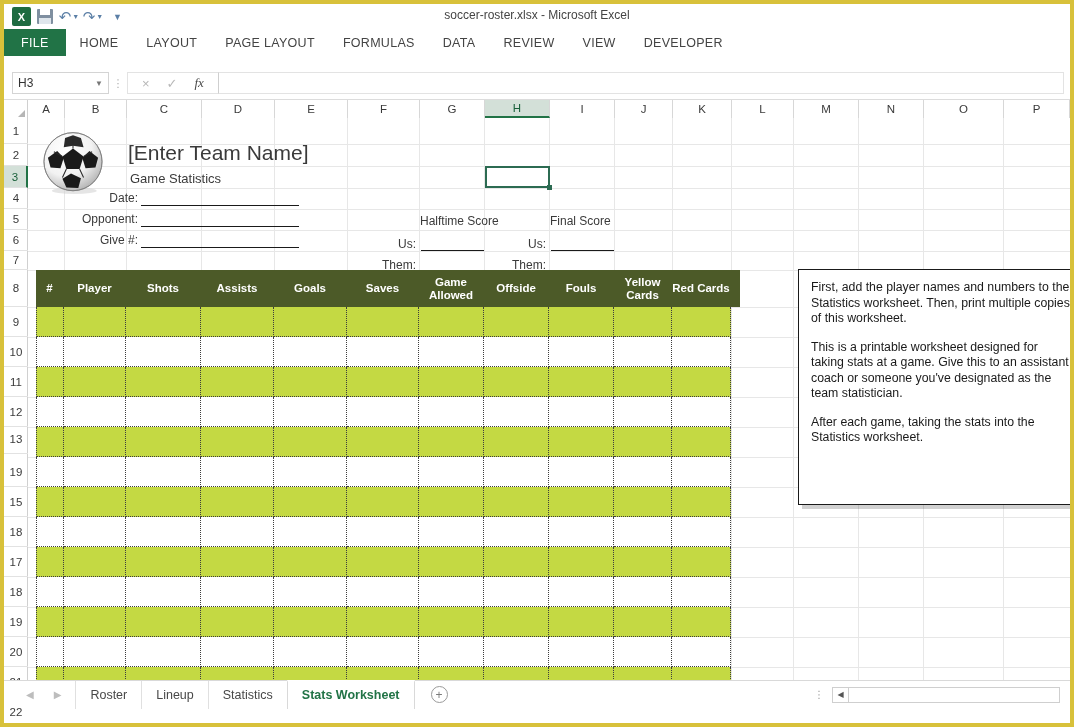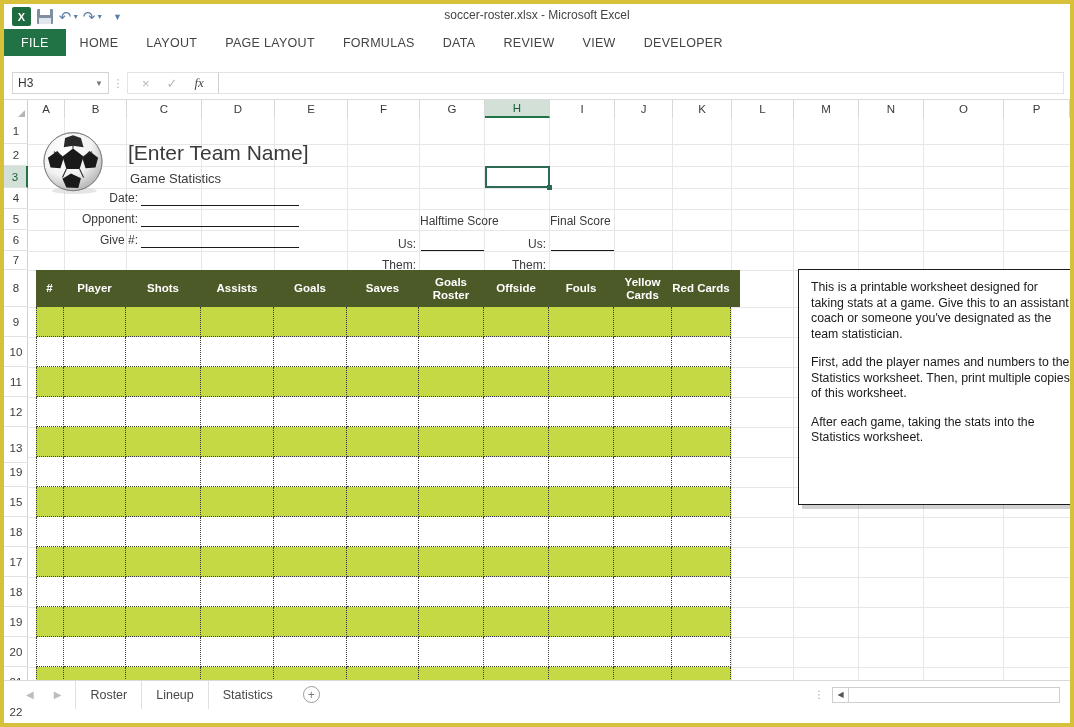--- a/index.html
+++ b/index.html
@@ -254,21 +254,21 @@
       <div class="rh sel" style="top:48px;height:22px">3</div>
       <div class="rh" style="top:70px;height:21px">4</div>
       <div class="rh" style="top:91px;height:21px">5</div>
       <div class="rh" style="top:112px;height:21px">6</div>
       <div class="rh" style="top:133px;height:19px">7</div>
       <div class="rh" style="top:152px;height:37px">8</div>
       <div class="rh" style="top:189px;height:30px">9</div>
       <div class="rh" style="top:219px;height:30px">10</div>
       <div class="rh" style="top:249px;height:30px">11</div>
       <div class="rh" style="top:279px;height:30px">12</div>
-      <div class="rh" style="top:315px;height:30px">13</div>
+      <div class="rh" style="top:306px;height:30px">13</div>
       <div class="rh" style="top:339px;height:30px">19</div>
       <div class="rh" style="top:369px;height:30px">15</div>
       <div class="rh" style="top:399px;height:30px">18</div>
       <div class="rh" style="top:429px;height:30px">17</div>
       <div class="rh" style="top:459px;height:30px">18</div>
       <div class="rh" style="top:489px;height:30px">19</div>
       <div class="rh" style="top:519px;height:30px">20</div>
       <div class="rh" style="top:549px;height:30px">21</div>
       <div class="rh" style="top:579px;height:30px">22</div>
     </div>
@@ -361,21 +361,21 @@
       <div class="selhandle" style="left:519px; top:67px;"></div>
 
       <div class="tbl">
         <div class="tbl-head">
           <div class="th" style="width:28px">#</div>
           <div class="th" style="width:62px">Player</div>
           <div class="th" style="width:75px">Shots</div>
           <div class="th" style="width:73px">Assists</div>
           <div class="th" style="width:73px">Goals</div>
           <div class="th" style="width:72px">Saves</div>
-          <div class="th" style="width:65px">Goals Roster</div>
+          <div class="th" style="width:65px">Game Allowed</div>
           <div class="th" style="width:65px">Offside</div>
           <div class="th" style="width:65px">Fouls</div>
           <div class="th" style="width:58px">Yellow Cards</div>
           <div class="th" style="width:59px">Red Cards</div>
         </div>
         <div id="tbl-body">
             <div class="tbl-row band">
               <div class="td" style="width: 28px;"></div>
               <div class="td" style="width: 62px;"></div>
               <div class="td" style="width: 75px;"></div>
@@ -541,37 +541,38 @@
               <div class="td" style="width: 65px;"></div>
               <div class="td" style="width: 65px;"></div>
               <div class="td" style="width: 65px;"></div>
               <div class="td" style="width: 58px;"></div>
               <div class="td" style="width: 59px;"></div>
             </div>
           </div>
       </div>
 
       <div class="comment">
+        <p>First, add the player names and numbers to the Statistics worksheet. Then, print multiple copies of this worksheet.</p>
         <p>This is a printable worksheet designed for taking stats at a game. Give this to an assistant coach or someone you've designated as the team statistician.</p>
-        <p>First, add the player names and numbers to the Statistics worksheet. Then, print multiple copies of this worksheet.</p>
         <p>After each game, taking the stats into the Statistics worksheet.</p>
       </div>
 
     </div>
   </div>
 
   <div class="tabbar">
     <div class="navarrows">
       <span>◀</span>
       <span>▶</span>
     </div>
     <div class="sheettabs">
       <div class="stab">Roster</div>
       <div class="stab">Lineup</div>
       <div class="stab">Statistics</div>
+      <div class="stab active">Stats Worksheet</div>
     </div>
     <div class="addsheet">+</div>
     <div class="hdots">⋮</div>
     <div class="hscroll">
       <div class="hs-left">◀</div>
     </div>
   </div>
 
 
 </div>

